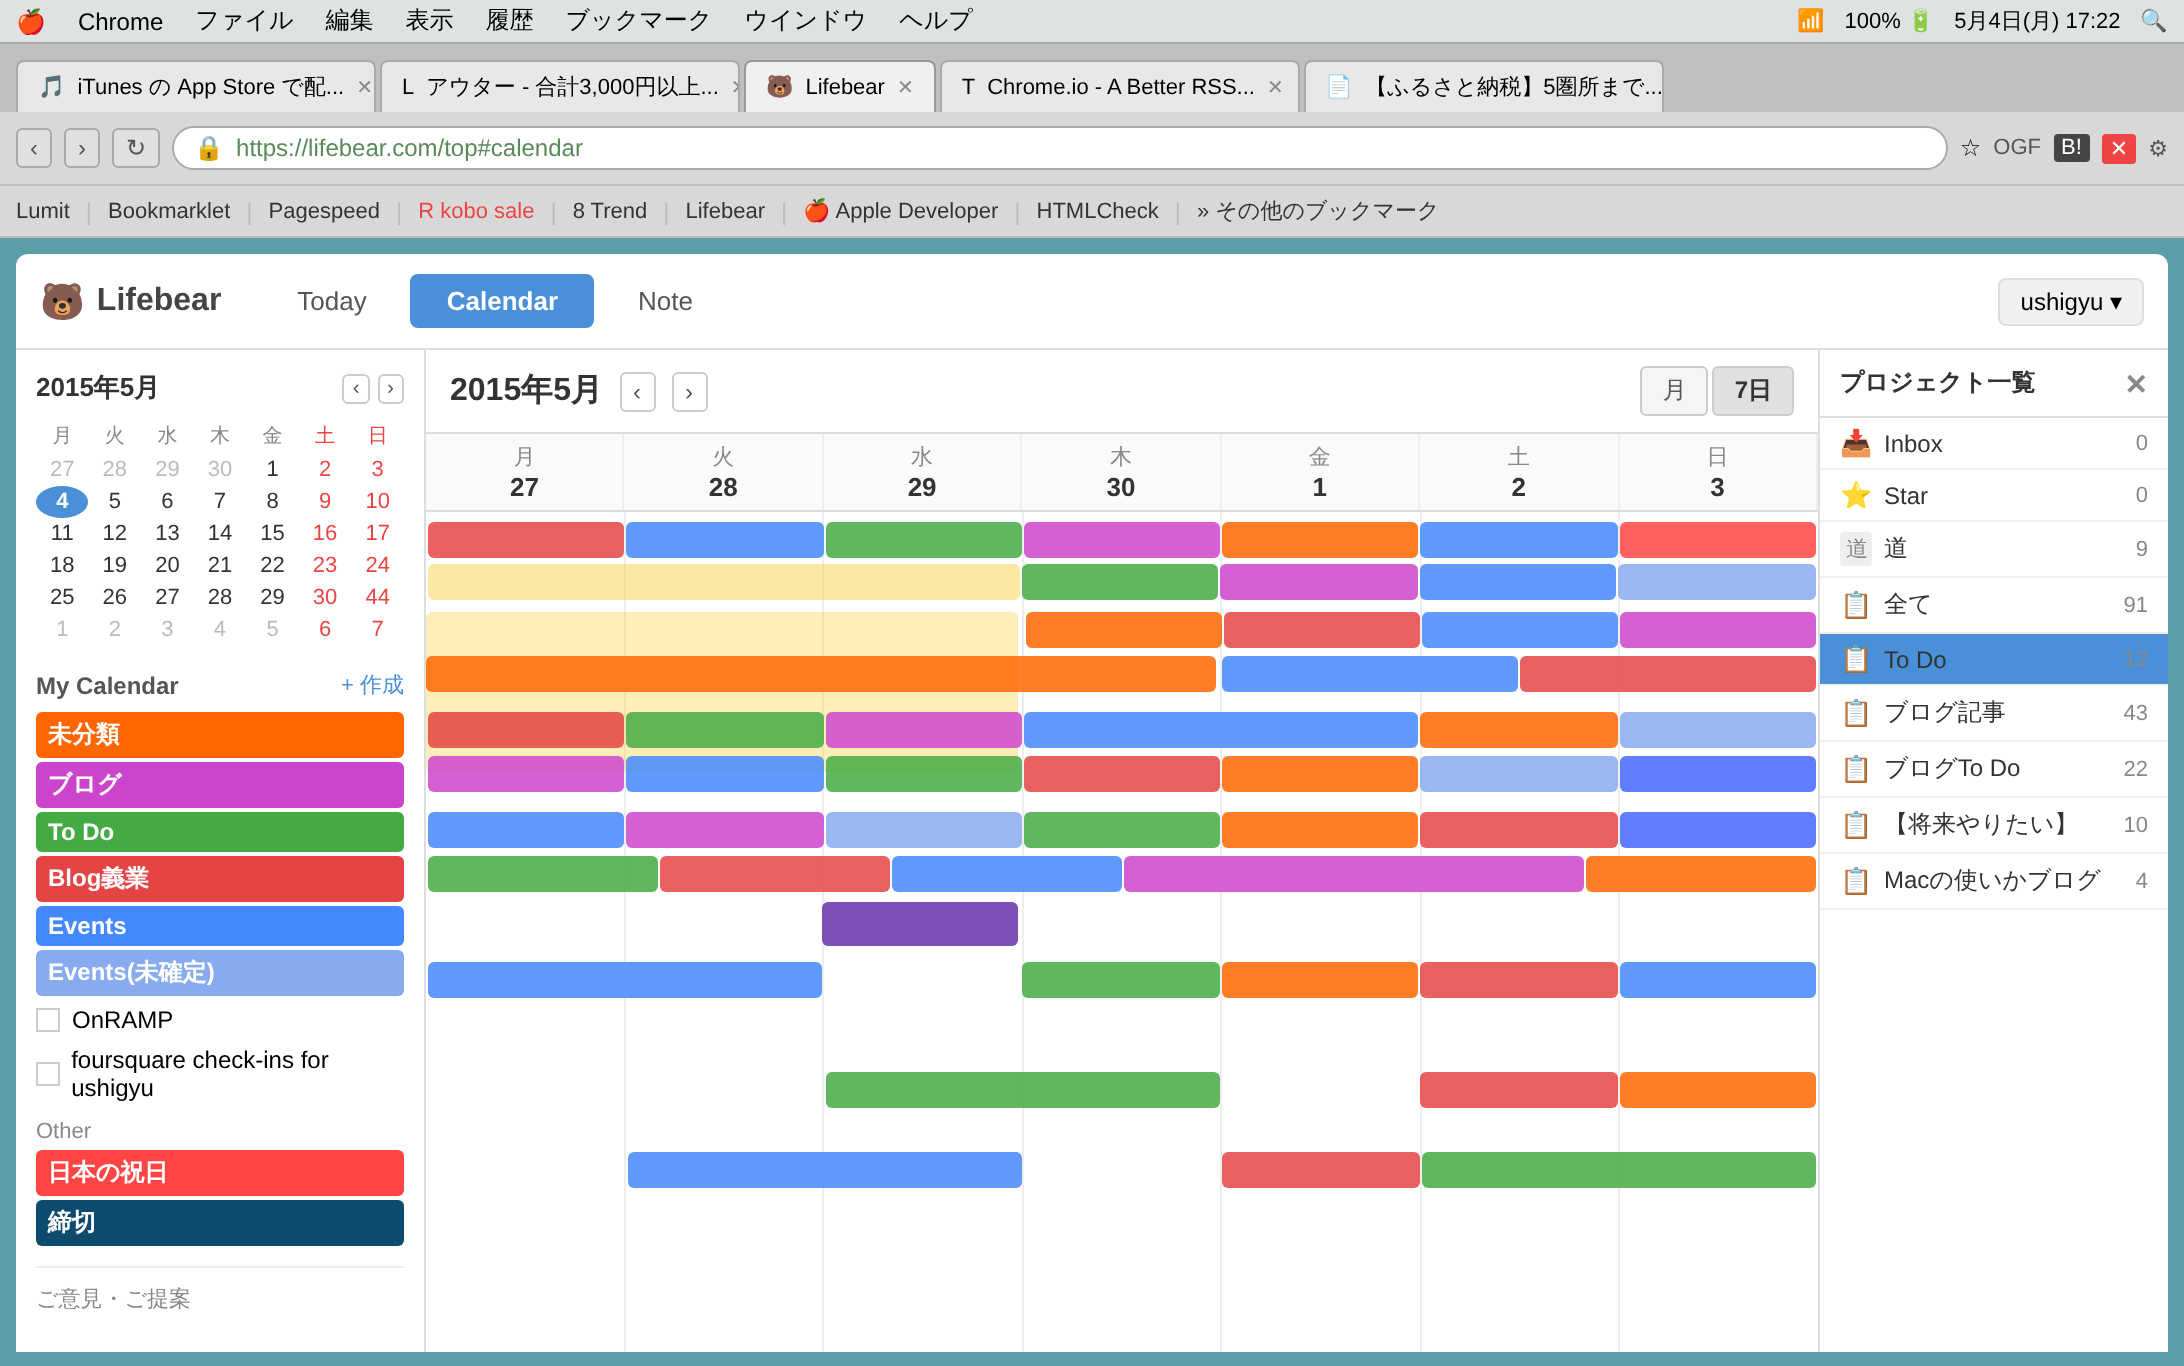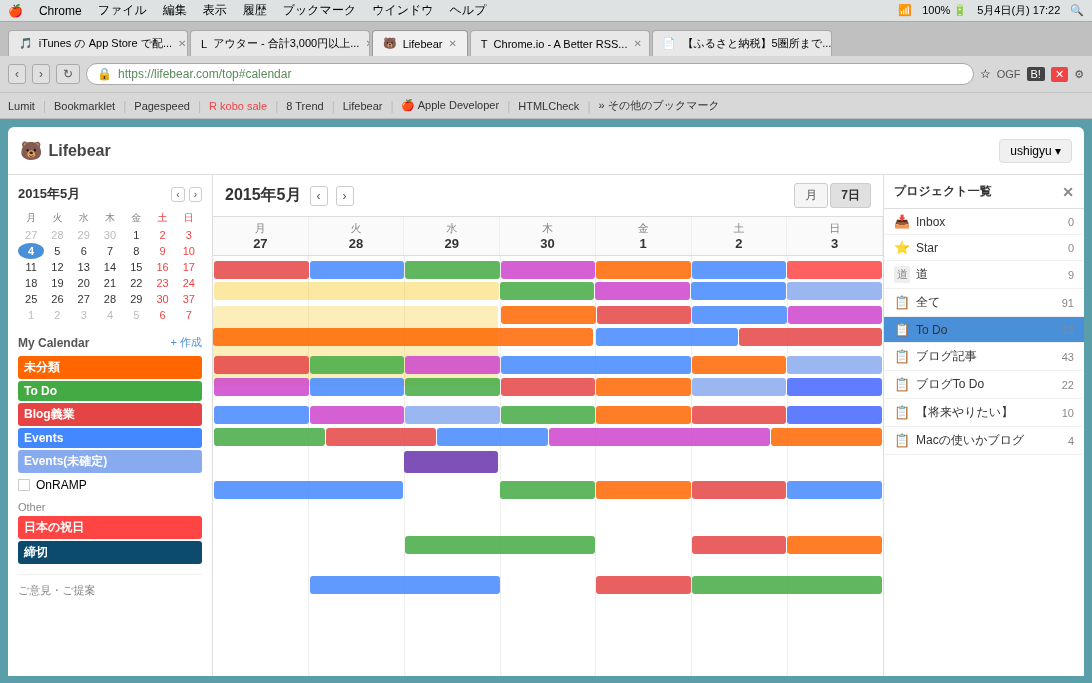--- a/index.html
+++ b/index.html
@@ -352,21 +352,21 @@
     .day-column {
       flex: 1;
       border-right: 1px solid #eee;
       position: relative;
       overflow: hidden;
       min-height: 400px;
     }
 
     
     .right-panel {
-      width: 201px;
+      width: 175px;
       border-left: 1px solid #ddd;
       background: white;
       flex-shrink: 0;
       position: relative;
     }
     .right-panel-header {
       display: flex;
       align-items: center;
       justify-content: space-between;
       padding: 8px 10px;
@@ -484,20 +484,25 @@
     <span class="bookmark-item">» その他のブックマーク</span>
   </div>
 </div>
 
 <div class="app-container">
 
   <div class="app-header">
     <div class="logo">
       <span class="logo-bear">🐻</span>
       <span class="logo-text">Lifebear</span>
+    </div>
+    <div class="app-nav-tabs">
+      <div class="app-nav-tab">Today</div>
+      <div class="app-nav-tab active">Calendar</div>
+      <div class="app-nav-tab">Note</div>
     </div>
     <div class="app-header-right">
       <div class="user-info">ushigyu ▾</div>
     </div>
   </div>
 
   <div class="app-main">
 
     <div class="sidebar">
 
@@ -555,48 +560,53 @@
           <td class="weekend">23</td>
           <td class="weekend">24</td>
         </tr>
         <tr>
           <td>25</td>
           <td>26</td>
           <td>27</td>
           <td>28</td>
           <td>29</td>
           <td class="weekend">30</td>
-          <td class="weekend">37</td>
+          <td class="weekend">44</td>
         </tr>
         <tr>
           <td class="other-month">1</td>
           <td class="other-month">2</td>
           <td class="other-month">3</td>
           <td class="other-month">4</td>
           <td class="other-month">5</td>
           <td class="other-month weekend">6</td>
           <td class="other-month weekend">7</td>
         </tr>
       </tbody>
         </table>
 
       <div class="my-calendar-header">
         <span>My Calendar</span>
         <button class="create-btn">+ 作成</button>
       </div>
 
       <div class="cal-bar" style="background:#ff6600;">未分類</div>
+      <div class="cal-bar" style="background:#cc44cc;">ブログ</div>
       <div class="cal-bar" style="background:#44aa44;">To Do</div>
       <div class="cal-bar" style="background:#e44444;">Blog義業</div>
       <div class="cal-bar" style="background:#4488ff;">Events</div>
       <div class="cal-bar" style="background:#88aaee;">Events(未確定)</div>
 
       <div class="cal-item">
         <span style="width:12px;height:12px;border:1px solid #ccc;display:inline-block;"></span>
         <span>OnRAMP</span>
+      </div>
+      <div class="cal-item">
+        <span style="width:12px;height:12px;border:1px solid #ccc;display:inline-block;"></span>
+        <span>foursquare check-ins for ushigyu</span>
       </div>
 
       <div class="cal-section-label">Other</div>
       <div class="cal-bar" style="background:#ff4444;">日本の祝日</div>
       <div class="cal-bar" style="background:#0c4a6e;">締切</div>
 
       <div class="feedback-link">ご意見・ご提案</div>
     </div>
 
     <div class="calendar-main">

